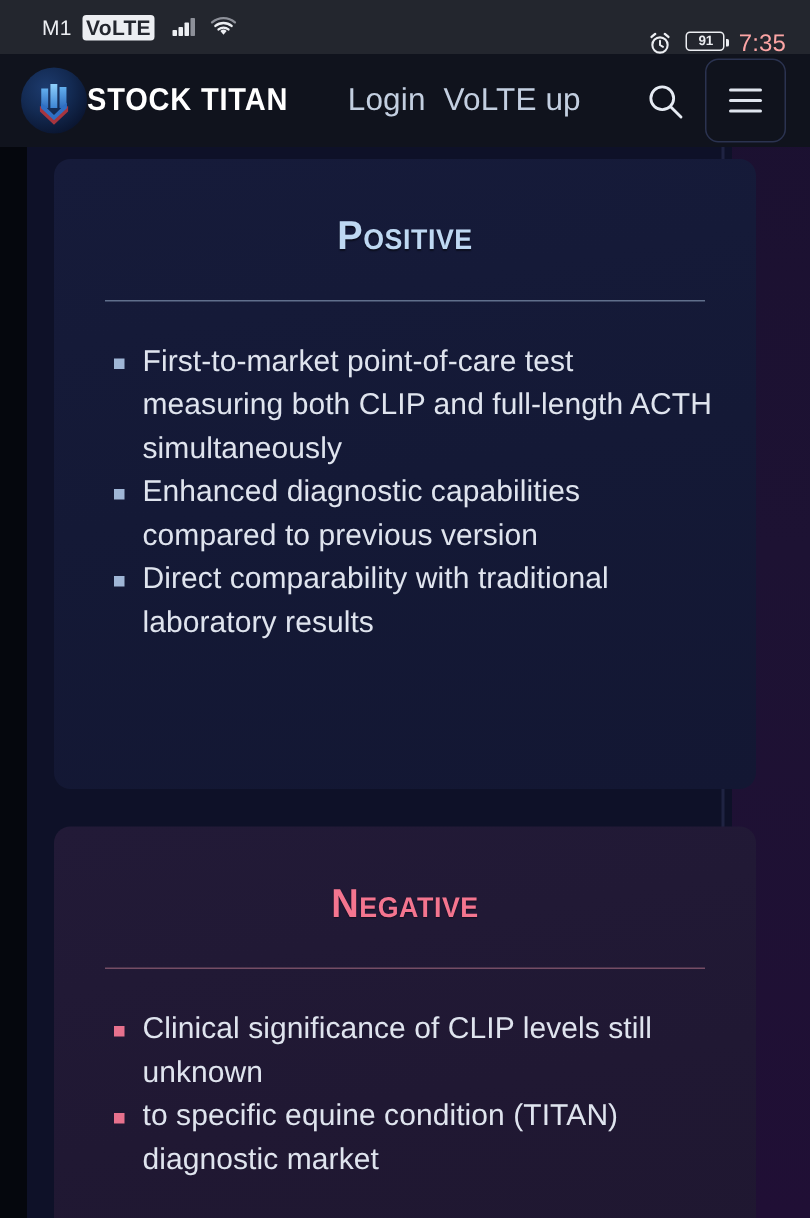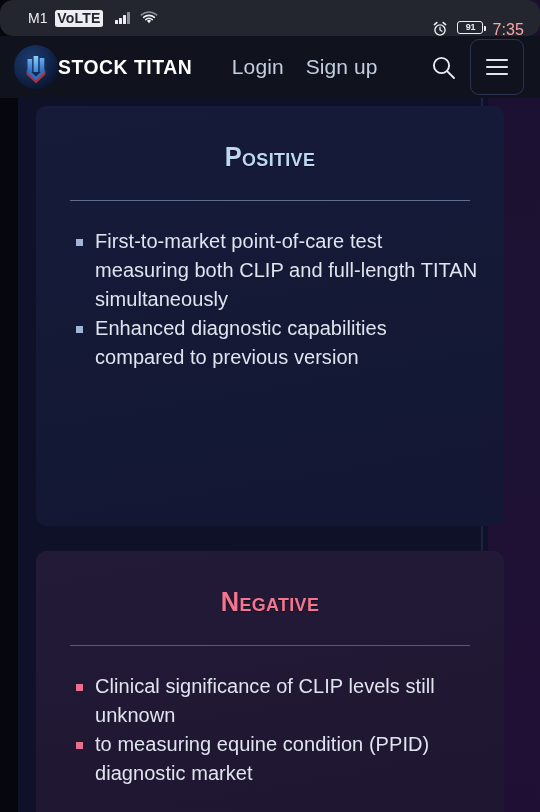--- a/index.html
+++ b/index.html
@@ -43,21 +43,20 @@
   }
 
   
   .statusbar{
     position:absolute; left:0; top:0; width:540px; height:36px;
     background:#23262e;
     display:flex; align-items:center;
     padding:0 16px;
     z-index:40;
     color:#f0f1f4;
-    border-radius:13px;
   }
   .sb-left{ display:flex; align-items:center; gap:7px; flex:1; padding-left:12px; }
   .sb-right{ display:flex; align-items:flex-start; gap:9px;margin-top:24px; }
   .carrier{
     font-size:14px; font-weight:400; letter-spacing:.2px; color:#eceef2;
     font-family:"Liberation Sans", sans-serif;
   }
   .volte{
     background:#eceef2; color:#23262e;
     font-size:14px; font-weight:700; letter-spacing:.2px;
@@ -97,21 +96,21 @@
     background:radial-gradient(circle at 38% 32%, #1d3b6e 0%, #132a52 42%, #0a1530 78%, #060c1d 100%);
     position:relative; overflow:hidden; flex:none;
   }
   .logo-circle svg{ position:absolute; left:0; top:0; }
   .brandname{
     font-family:"Liberation Sans Narrow","Liberation Sans", sans-serif;
     font-size:21px; font-weight:700; color:#ffffff;
     letter-spacing:.6px; transform:scaleX(.92); transform-origin:left center;
     white-space:nowrap;
   }
-  .navlinks{ display:flex; align-items:center; gap:22px; margin-left:28px; }
+  .navlinks{ display:flex; align-items:center; gap:12px; margin-left:28px; }
   .navlink{
     font-size:21px; font-weight:400; color:#c3cfe0;
     letter-spacing:.1px; white-space:nowrap; cursor:pointer;
   }
   .hdr-right{ margin-left:auto; display:flex; align-items:center; gap:12px; }
   .search-btn{
     width:30px; height:30px; display:flex; align-items:center; justify-content:center;
     cursor:pointer;
   }
   .menu-btn{
@@ -240,21 +239,21 @@
           <rect x="25.7" y="13" width="4.6" height="14" fill="url(#bar1)"></rect>
           <path d="M12.6 25.5 L22 34.4 L31.4 25.5 L31.4 29.4 L22 38.2 L12.6 29.4 Z" fill="#a6353f"></path>
           <path d="M13.4 23.4 L22 31.6 L30.6 23.4 L30.6 27.1 L22 35.2 L13.4 27.1 Z" fill="#2f6fc4"></path>
         </svg>
       </span>
       <span class="brandname">STOCK TITAN</span>
     </div>
 
     <div class="navlinks">
       <span class="navlink">Login</span>
-      <span class="navlink">Sign up</span>
+      <span class="navlink">VoLTE up</span>
     </div>
 
     <div class="hdr-right">
       <span class="search-btn">
         <svg width="27" height="27" viewBox="0 0 27 27">
           <circle cx="11.5" cy="11.5" r="7.6" stroke="#e6ebf3" stroke-width="1.9" fill="none"></circle>
           <path d="M17.1 17.1 L24 24" stroke="#e6ebf3" stroke-width="1.9" stroke-linecap="round"></path>
         </svg>
       </span>
       <span class="menu-btn">
@@ -264,28 +263,29 @@
       </span>
     </div>
   </div>
 
   <div class="content">
 
     <div class="card card-positive">
       <div class="card-title">Positive</div>
       <div class="divider"></div>
       <ul class="bullets">
-        <li>First-to-market point-of-care test measuring both CLIP and full-length TITAN simultaneously</li>
+        <li>First-to-market point-of-care test measuring both CLIP and full-length ACTH simultaneously</li>
         <li>Enhanced diagnostic capabilities compared to previous version</li>
+        <li>Direct comparability with traditional laboratory results</li>
       </ul>
     </div>
 
     <div class="card card-negative">
       <div class="card-title">Negative</div>
       <div class="divider"></div>
       <ul class="bullets">
         <li>Clinical significance of CLIP levels still unknown</li>
-        <li>to measuring equine condition (PPID) diagnostic market</li>
+        <li>to specific equine condition (TITAN) diagnostic market</li>
       </ul>
     </div>
 
   </div>
 </div>
 
 </body></html>

